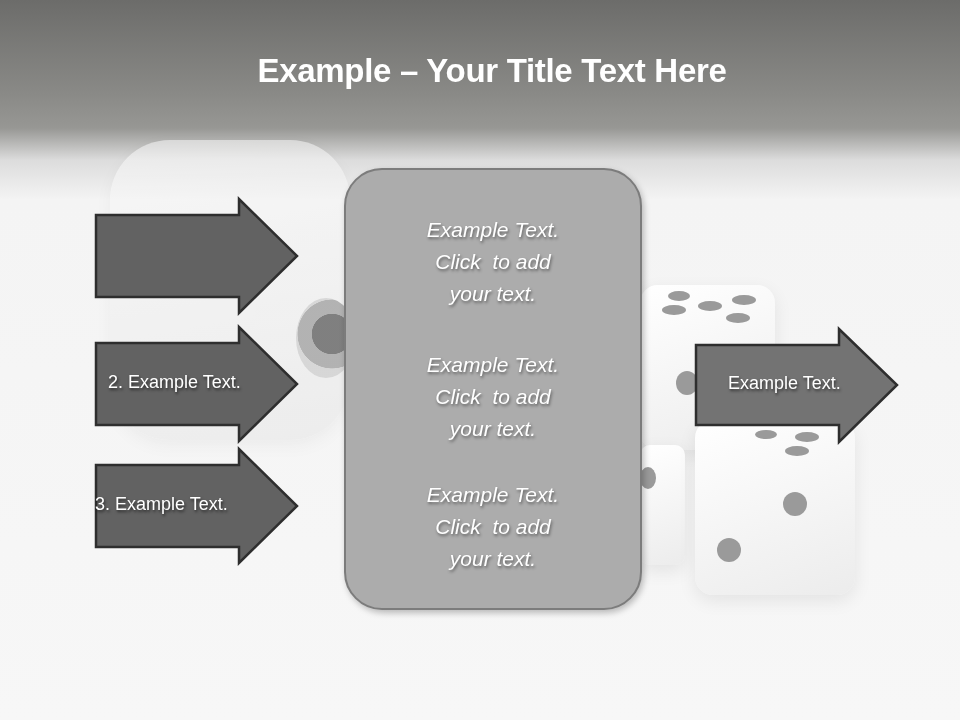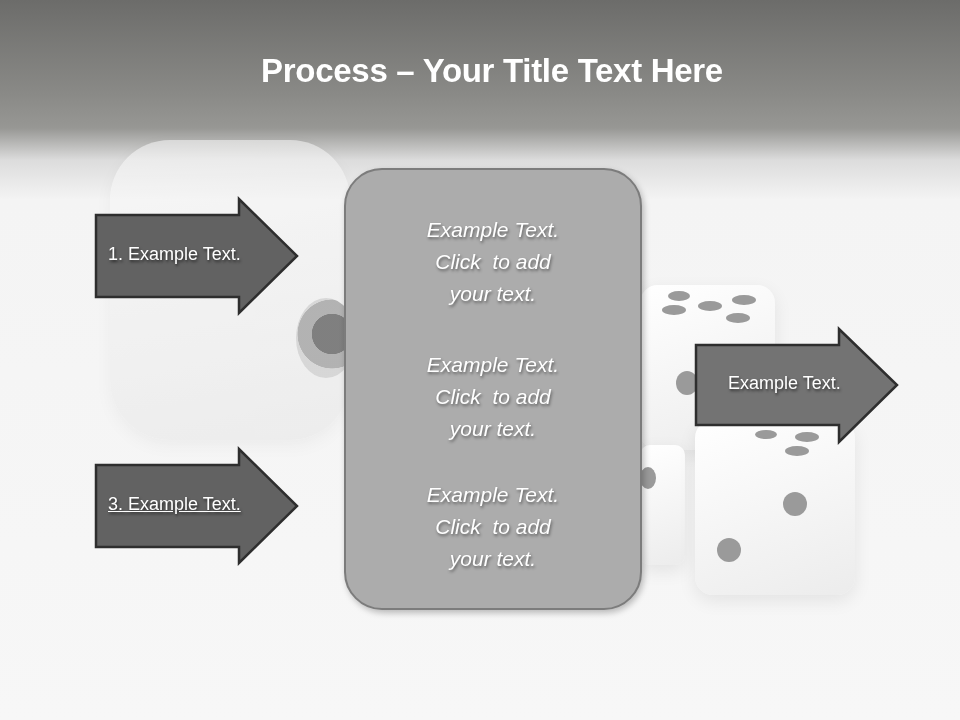--- a/index.html
+++ b/index.html
@@ -51,36 +51,41 @@
     <div class="bg-die" style="left:695px; top:420px; width:160px; height:175px;">
       <div class="pip" style="left:60px; top:10px; width:22px; height:9px;"></div>
       <div class="pip" style="left:100px; top:12px; width:24px; height:10px;"></div>
       <div class="pip" style="left:90px; top:26px; width:24px; height:10px;"></div>
       <div class="pip" style="left:88px; top:72px; width:24px; height:24px;"></div>
       <div class="pip" style="left:22px; top:118px; width:24px; height:24px;"></div>
     </div>
   </div>
 
   <div class="title">
-    <b>Process</b><span class="rest"> – Your Title Text Here</span>
+    <b>Example</b><span class="rest"> – Your Title Text Here</span>
   </div>
 
   <div class="arrow" style="left:95px; top:198px; width:204px; height:116px;">
     <svg width="204" height="116">
       <polygon points="1,17 144,17 144,1 202,58 144,115 144,99 1,99" fill="#626262" stroke="#2e2e2e" stroke-width="2.5" stroke-linejoin="miter"></polygon>
     </svg>
-    <div class="label" style="left:13px; top:46px;">1. Example Text.</div>
   </div>
 
+  <div class="arrow" style="left:95px; top:326px; width:204px; height:116px;">
+    <svg width="204" height="116">
+      <polygon points="1,17 144,17 144,1 202,58 144,115 144,99 1,99" fill="#626262" stroke="#2e2e2e" stroke-width="2.5" stroke-linejoin="miter"></polygon>
+    </svg>
+    <div class="label" style="left:13px; top:46px;">2. Example Text.</div>
+  </div>
 
   <div class="arrow" style="left:95px; top:448px; width:204px; height:116px;">
     <svg width="204" height="116">
       <polygon points="1,17 144,17 144,1 202,58 144,115 144,99 1,99" fill="#626262" stroke="#2e2e2e" stroke-width="2.5" stroke-linejoin="miter"></polygon>
     </svg>
-    <div class="label" style="left:13px; top:46px;text-decoration:underline;">3. Example Text.</div>
+    <div class="label" style="left:0; top:46px;">3. Example Text.</div>
   </div>
 
   <div class="panel">
     <div class="block" style="top:44px;">
       <div>Example Text.</div>
       <div>Click  to add</div>
       <div>your text.</div>
     </div>
     <div class="block" style="top:179px;">
       <div>Example Text.</div>

